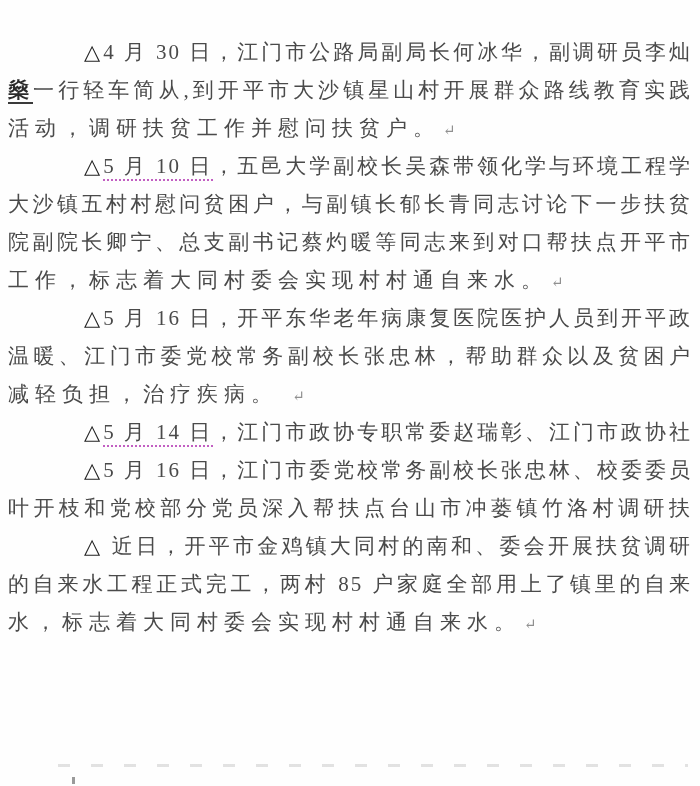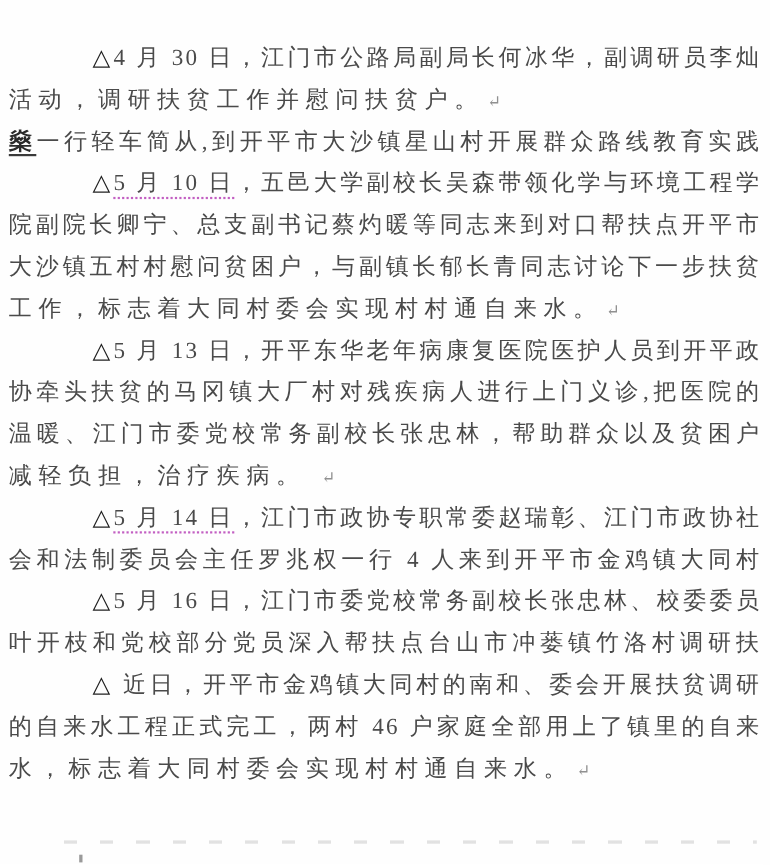--- a/index.html
+++ b/index.html
@@ -77,33 +77,31 @@
     height: 7px;
     background: #9a9a9a;
   }
 </style>
 </head>
 <body>
 
 <div id="page">
   <div id="doc">
       <div class="line indent justify"><span class="bullet">△</span><span>4 月 30 日，江门市公路局副局长何冰华，副调研员李灿</span></div>
+      <div class="line justify"><span class="bold">燊</span><span>一行轻车简从,到开平市大沙镇星山村开展群众路线教育实践</span></div>
       <div class="line"><span>活动，调研扶贫工作并慰问扶贫户。</span><span class="pilcrow">↵</span></div>
-      <div class="line justify"><span class="bold">燊</span><span>一行轻车简从,到开平市大沙镇星山村开展群众路线教育实践</span></div>
       <div class="line indent justify"><span class="bullet">△</span><span class="dotted">5 月 10 日</span><span>，五邑大学副校长吴森带领化学与环境工程学</span></div>
+      <div class="line justify"><span>大沙镇五村村慰问贫困户，与副镇长郁长青同志讨论下一步扶贫</span></div>
       <div class="line justify"><span>院副院长卿宁、总支副书记蔡灼暖等同志来到对口帮扶点开平市</span></div>
-      <div class="line justify"><span>大沙镇五村村慰问贫困户，与副镇长郁长青同志讨论下一步扶贫</span></div>
       <div class="line"><span>工作，标志着大同村委会实现村村通自来水。</span><span class="pilcrow">↵</span></div>
-      <div class="line indent justify"><span class="bullet">△</span><span>5 月 13 日，开平东华老年病康复医院医护人员到开平政</span></div>
-      <div class="line justify"><span>协牵头扶贫的马冈镇大厂村对残疾病人进行上门义诊,把医院的</span></div>
+      <div class="line indent justify"><span class="bullet">△</span><span>5 月 16 日，开平东华老年病康复医院医护人员到开平政</span></div>
       <div class="line justify"><span>温暖、江门市委党校常务副校长张忠林，帮助群众以及贫困户</span></div>
       <div class="line"><span>减轻负担，治疗疾病。 </span><span class="pilcrow">↵</span></div>
       <div class="line indent justify"><span class="bullet">△</span><span class="dotted">5 月 14 日</span><span>，江门市政协专职常委赵瑞彰、江门市政协社</span></div>
-      <div class="line justify"><span>会和法制委员会主任罗兆权一行 4 人来到开平市金鸡镇大同村</span></div>
       <div class="line indent justify"><span class="bullet">△</span><span>5 月 16 日，江门市委党校常务副校长张忠林、校委委员</span></div>
       <div class="line justify"><span>叶开枝和党校部分党员深入帮扶点台山市冲蒌镇竹洛村调研扶</span></div>
       <div class="line indent justify"><span class="bullet">△</span><span> 近日，开平市金鸡镇大同村的南和、委会开展扶贫调研</span></div>
-      <div class="line justify"><span>的自来水工程正式完工，两村 46 户家庭全部用上了镇里的自来</span></div>
+      <div class="line justify"><span>的自来水工程正式完工，两村 85 户家庭全部用上了镇里的自来</span></div>
       <div class="line"><span>水，标志着大同村委会实现村村通自来水。</span><span class="pilcrow">↵</span></div>
     </div>
   <div class="artifact-dashes"></div>
   <div class="artifact-mark"></div>
 </div>
 
 </body></html>

